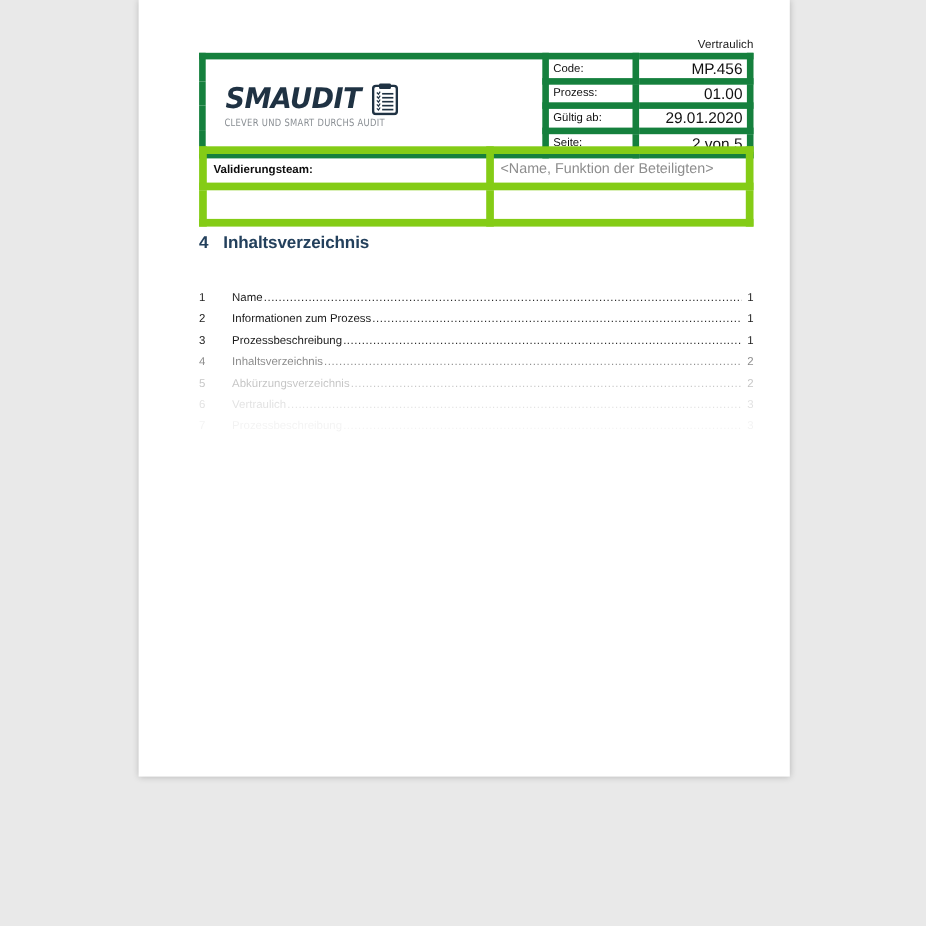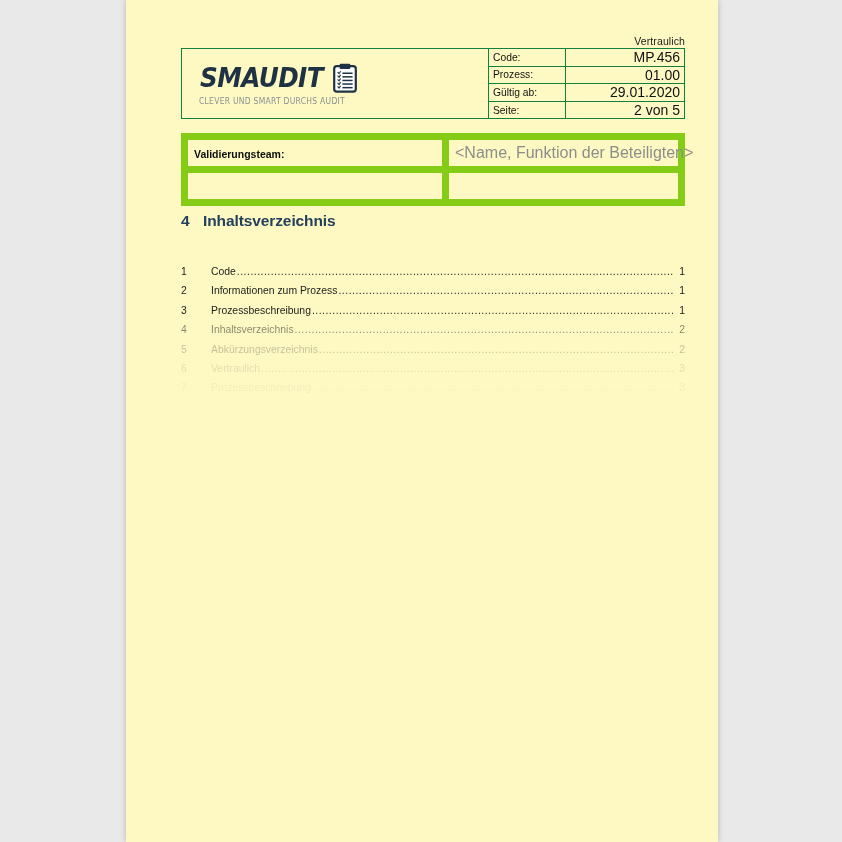--- a/index.html
+++ b/index.html
@@ -18,22 +18,22 @@
   #viewport {
     position: relative;
     width: 842px;
     height: 842px;
   }
   .page-sheet {
     position: absolute;
     left: 126px;
     top: 0;
     width: 592px;
-    height: 842px;
-    background: #fef9c3;
+    height: 706px;
+    background: #ffffff;
     box-shadow: 0 0 6px rgba(0,0,0,0.22);
   }
   .page-inner {
     position: absolute;
     left: 53px;
     top: 0;
     width: 506px;
     height: 842px;
   }
 
@@ -51,21 +51,21 @@
   
   .header-table {
     position: absolute;
     top: 48px;
     left: 2px;
     width: 504px;
     border-collapse: collapse;
     table-layout: fixed;
   }
   .header-table td {
-    border: 1px solid #15803d;
+    border: 6px solid #15803d;
     padding: 0;
     height: 16.6px;
     vertical-align: middle;
   }
   .logo-cell {
     width: 306px;
     position: relative;
     padding: 0 !important;
   }
   .hdr-label {
@@ -138,21 +138,21 @@
     padding: 0 6px;
   }
   .valid-left  { width: 242px; }
   .valid-label {
     font-size: 10.5px;
     font-weight: bold;
     color: #0d0d0d;
     white-space: nowrap;
   }
   .valid-placeholder {
-    font-size: 16px;
+    font-size: 13px;
     color: #8d8d8d;
     white-space: nowrap;
     margin-top: 34px;
   }
 
   
   .section-heading {
     position: absolute;
     top: 212px;
     left: 2px;
@@ -281,21 +281,21 @@
       </table>
 
       <div class="section-heading">
         <span class="num">4</span>
         <span>Inhaltsverzeichnis</span>
       </div>
 
       <div class="toc" id="toc-list">
           <div class="toc-entry" style="opacity: 1;">
             <span class="toc-num">1</span>
-            <span class="toc-title">Code</span>
+            <span class="toc-title">Name</span>
             <span class="toc-dots"></span>
             <span class="toc-page">1</span>
           </div>
           <div class="toc-entry" style="opacity: 1;">
             <span class="toc-num">2</span>
             <span class="toc-title">Informationen zum Prozess </span>
             <span class="toc-dots"></span>
             <span class="toc-page">1</span>
           </div>
           <div class="toc-entry" style="opacity: 1;">

